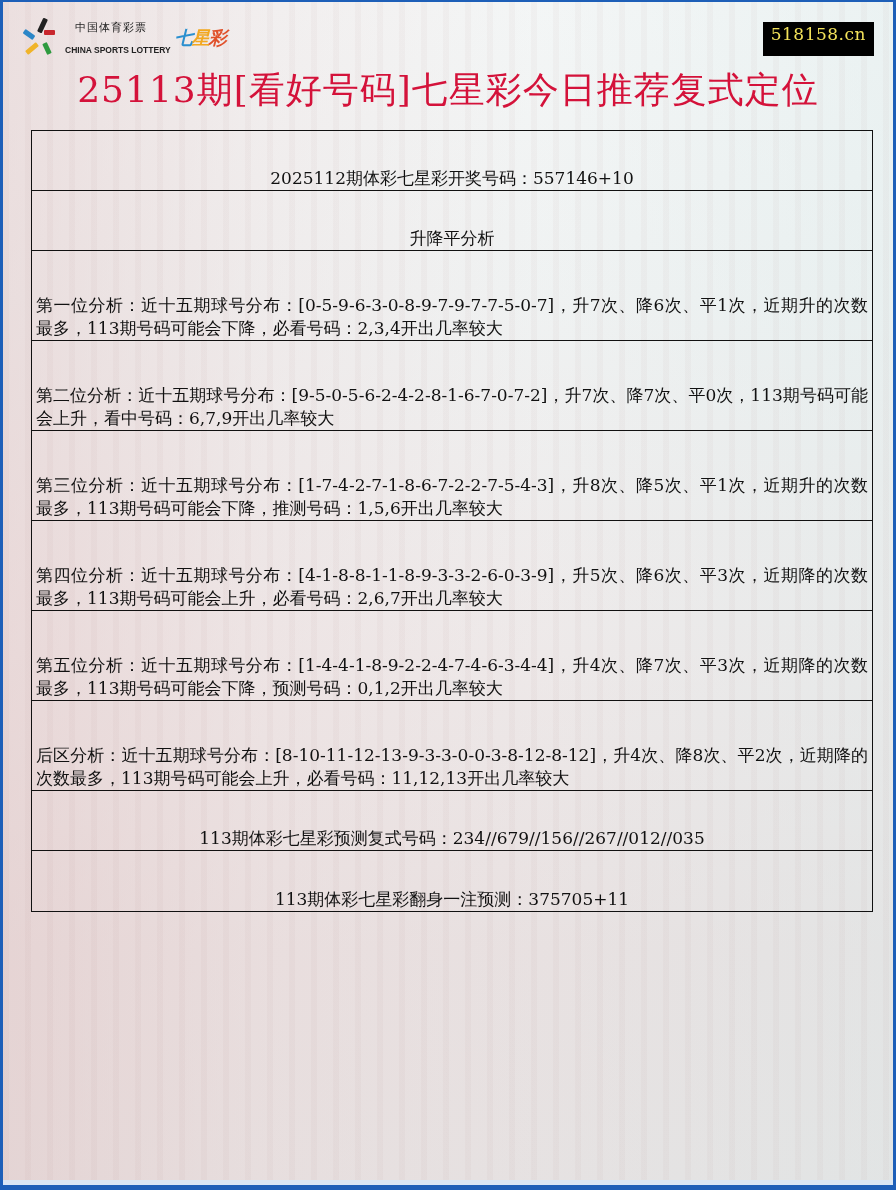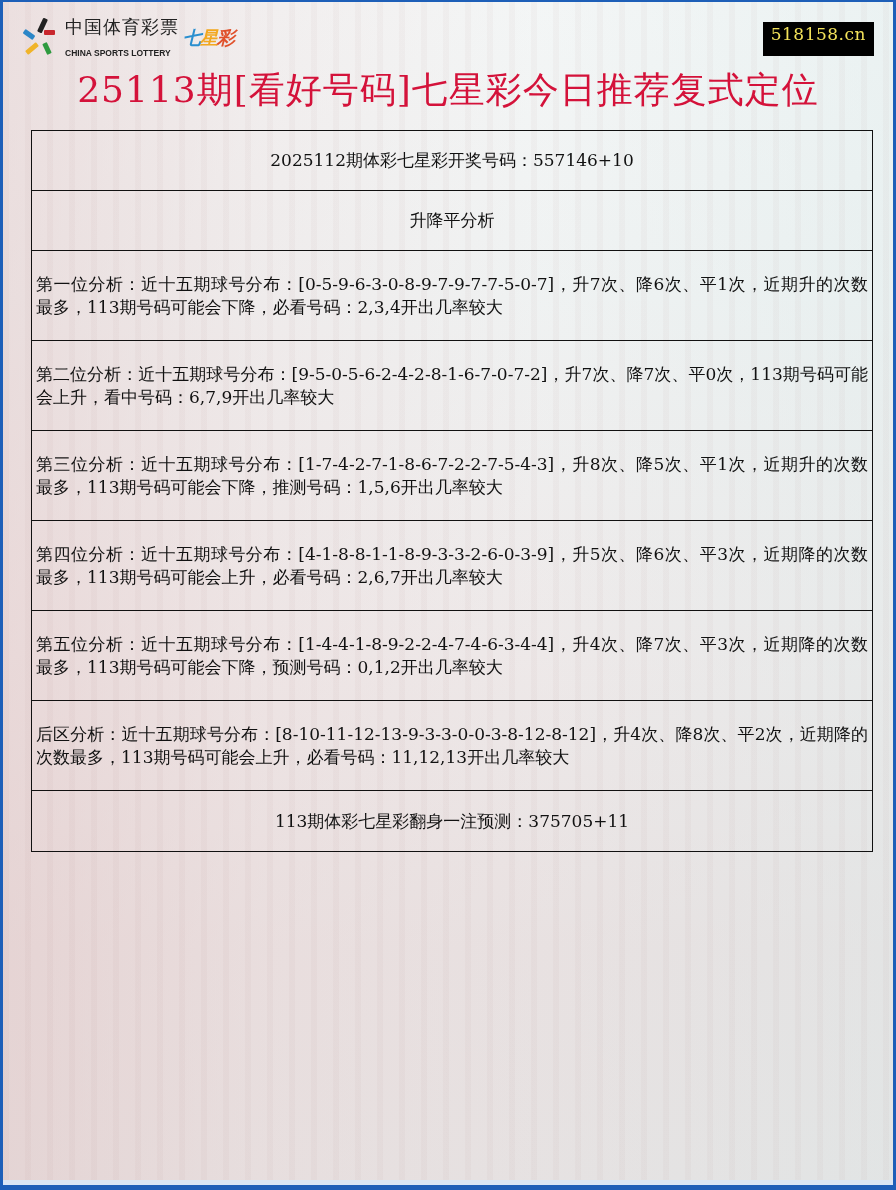--- a/index.html
+++ b/index.html
@@ -75,23 +75,24 @@
     .lm4 { background:#f0b429; width:14px; left:6px; top:28px; transform: rotate(-40deg); }
     .lm5 { background:#2e9a3f; width:12px; left:22px; top:28px; transform: rotate(65deg); }
     .logo-text {
       margin-left: 6px;
       display: flex;
       flex-direction: column;
       line-height: 1;
     }
     .logo-cn {
       font-family: Liberation Serif, serif;
-      font-size: 18px;
+      font-size: 11px;
       color: #222;
       letter-spacing: 1px;
+      margin-left: 10px;
     }
     .logo-en {
       font-family: Liberation Sans, sans-serif;
       font-weight: bold;
       font-size: 8.5px;
       color: #222;
       margin-top: 13px;
     }
     .logo-brand {
       margin-left: 4px;
@@ -132,21 +133,21 @@
       position: absolute;
       left: 28px;
       top: 128px;
       width: 840px;
       border: 1.5px solid #111;
       box-sizing: content-box;
     }
     .row {
       border-bottom: 1.5px solid #111;
       display: flex;
-      align-items: center;
+      align-items: flex-end;
       box-sizing: border-box;
       color: #111;
       font-size: 17px;
       line-height: 23px;
     }
     .row:last-child {
       border-bottom: none;
     }
     .row.center {
       justify-content: center;
@@ -209,16 +210,19 @@
     <div class="row para">
       <span class="txt">第四位分析：近十五期球号分布：[4-1-8-8-1-1-8-9-3-3-2-6-0-3-9]，升5次、降6次、平3次，近期降的次数最多，113期号码可能会上升，必看号码：2,6,7开出几率较大</span>
     </div>
     <div class="row para">
       <span class="txt">第五位分析：近十五期球号分布：[1-4-4-1-8-9-2-2-4-7-4-6-3-4-4]，升4次、降7次、平3次，近期降的次数最多，113期号码可能会下降，预测号码：0,1,2开出几率较大</span>
     </div>
     <div class="row para">
       <span class="txt">后区分析：近十五期球号分布：[8-10-11-12-13-9-3-3-0-0-3-8-12-8-12]，升4次、降8次、平2次，近期降的次数最多，113期号码可能会上升，必看号码：11,12,13开出几率较大</span>
     </div>
     <div class="row center">
+      <span>113期体彩七星彩预测复式号码：234//679//156//267//012//035</span>
+    </div>
+    <div class="row center">
       <span>113期体彩七星彩翻身一注预测：375705+11</span>
     </div>
   </div>
 </div>
 
 </body></html>

